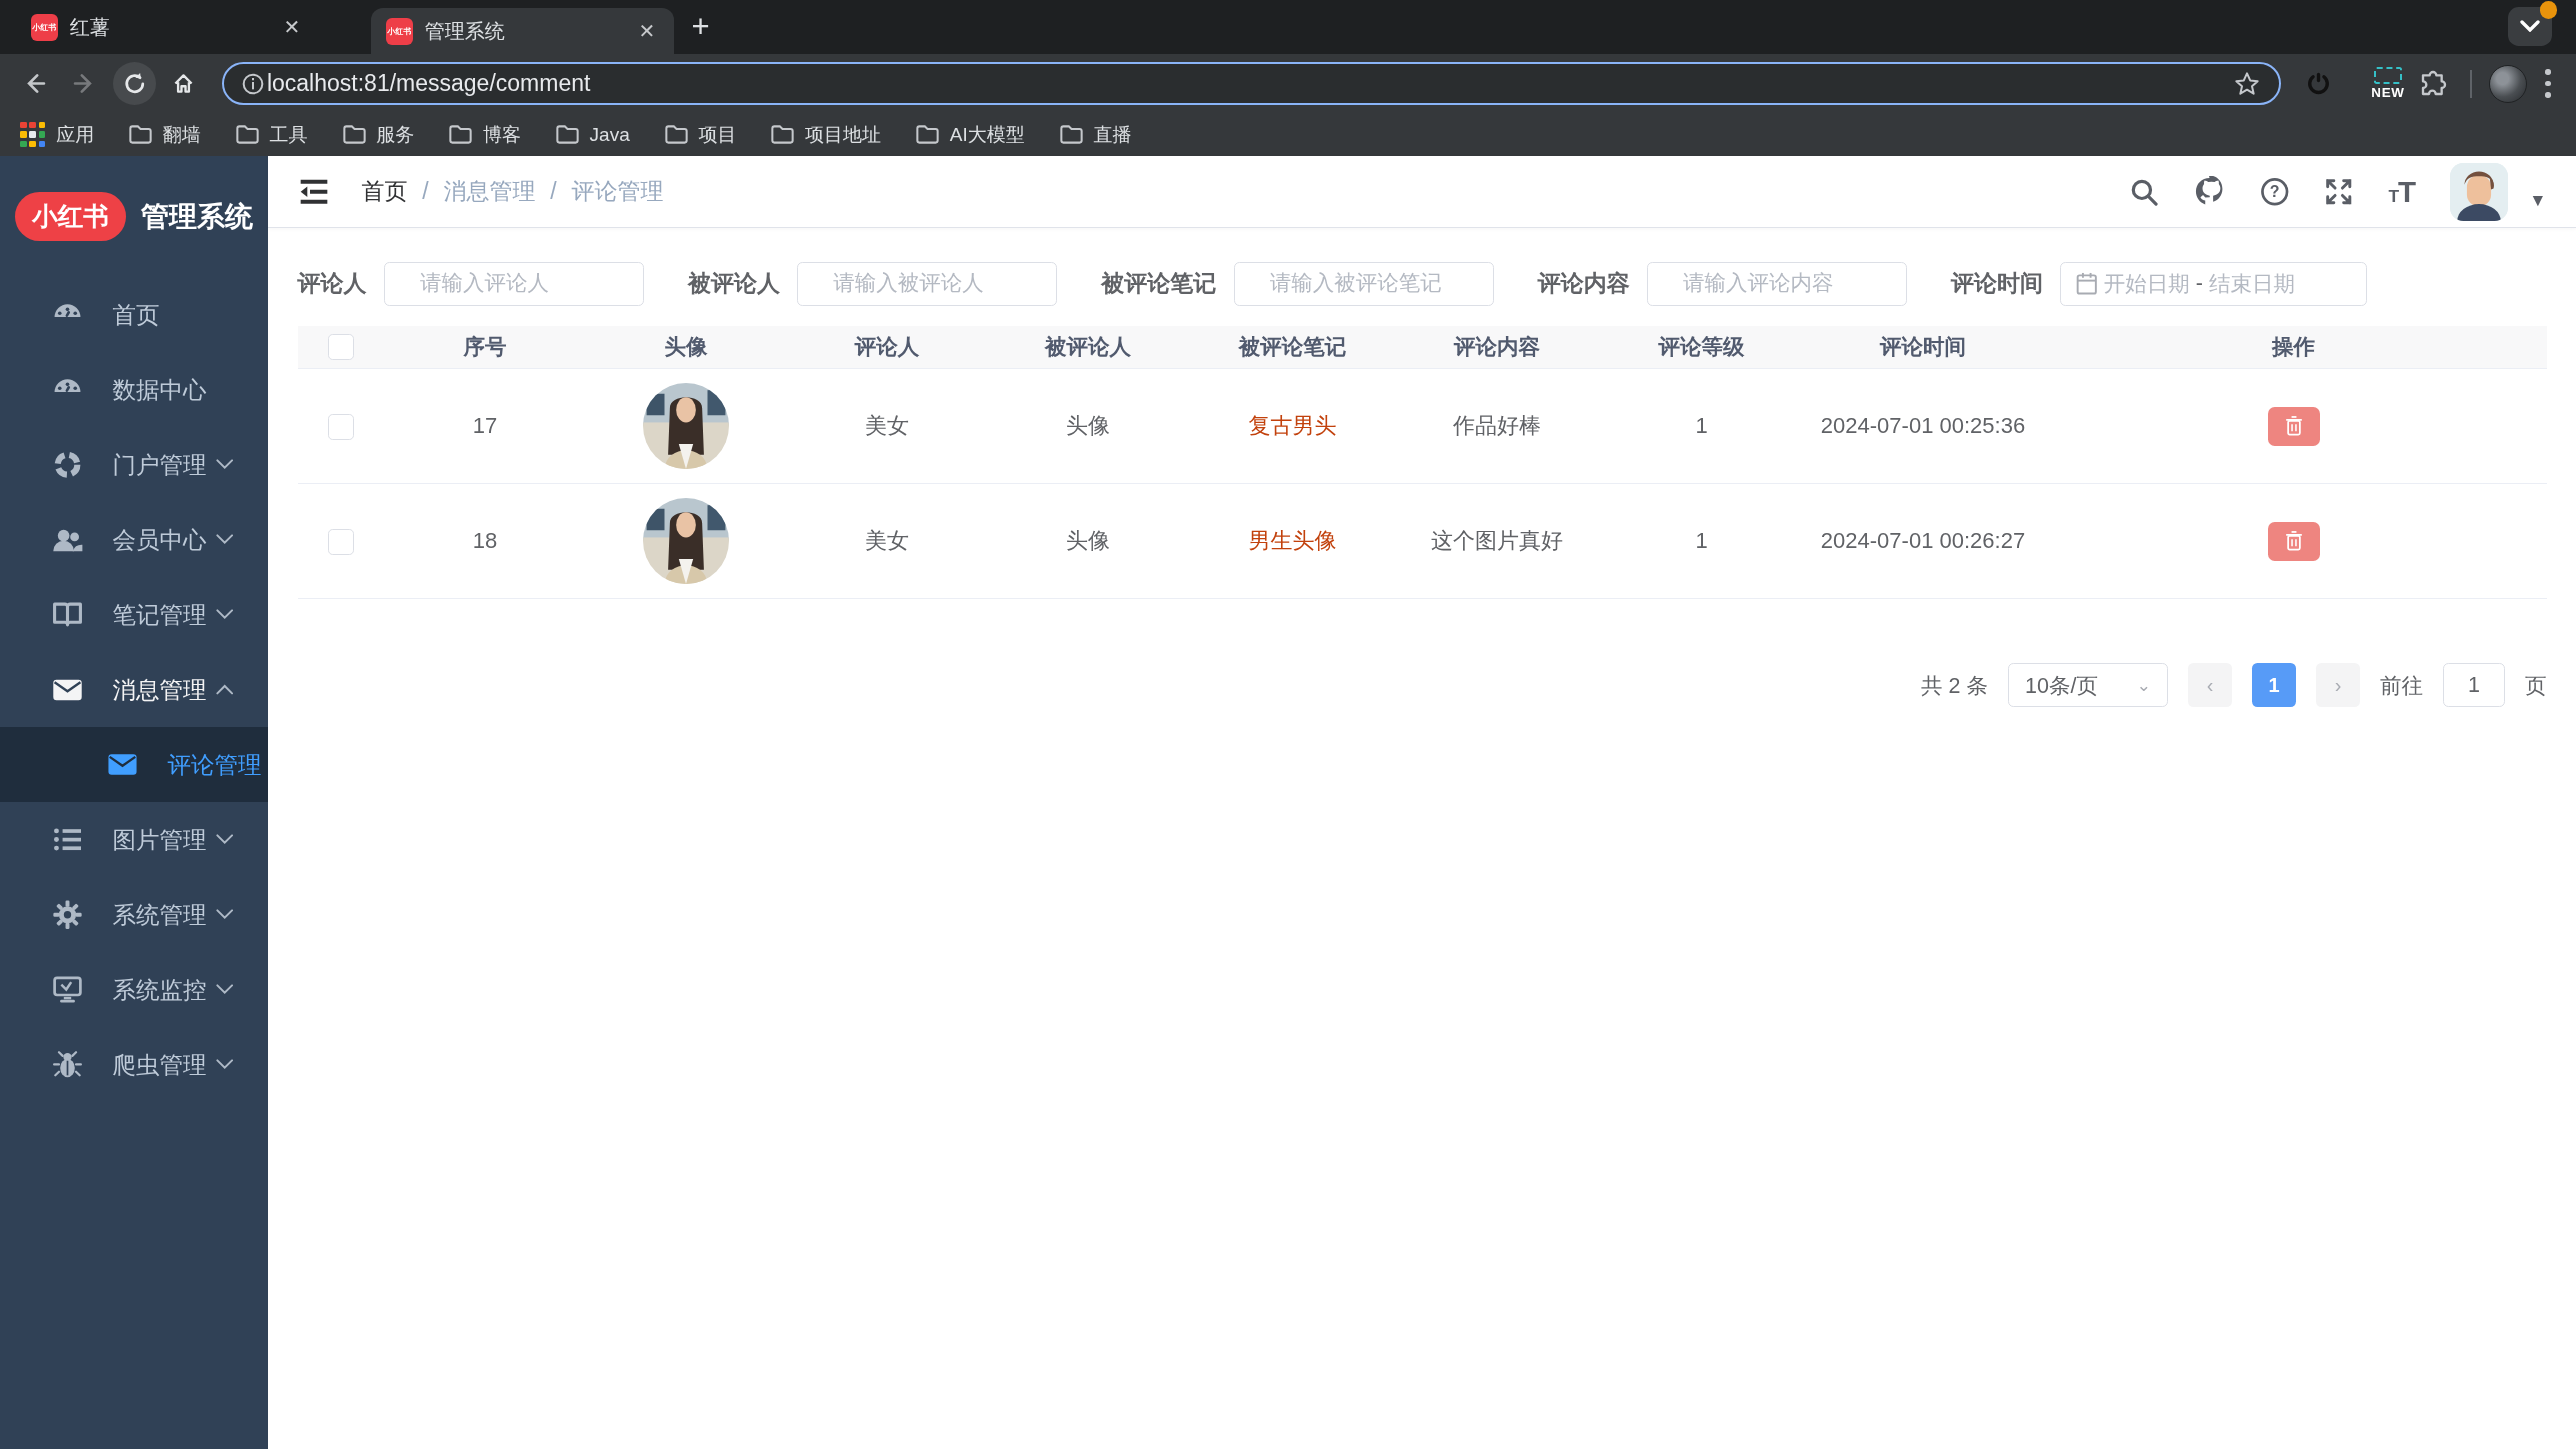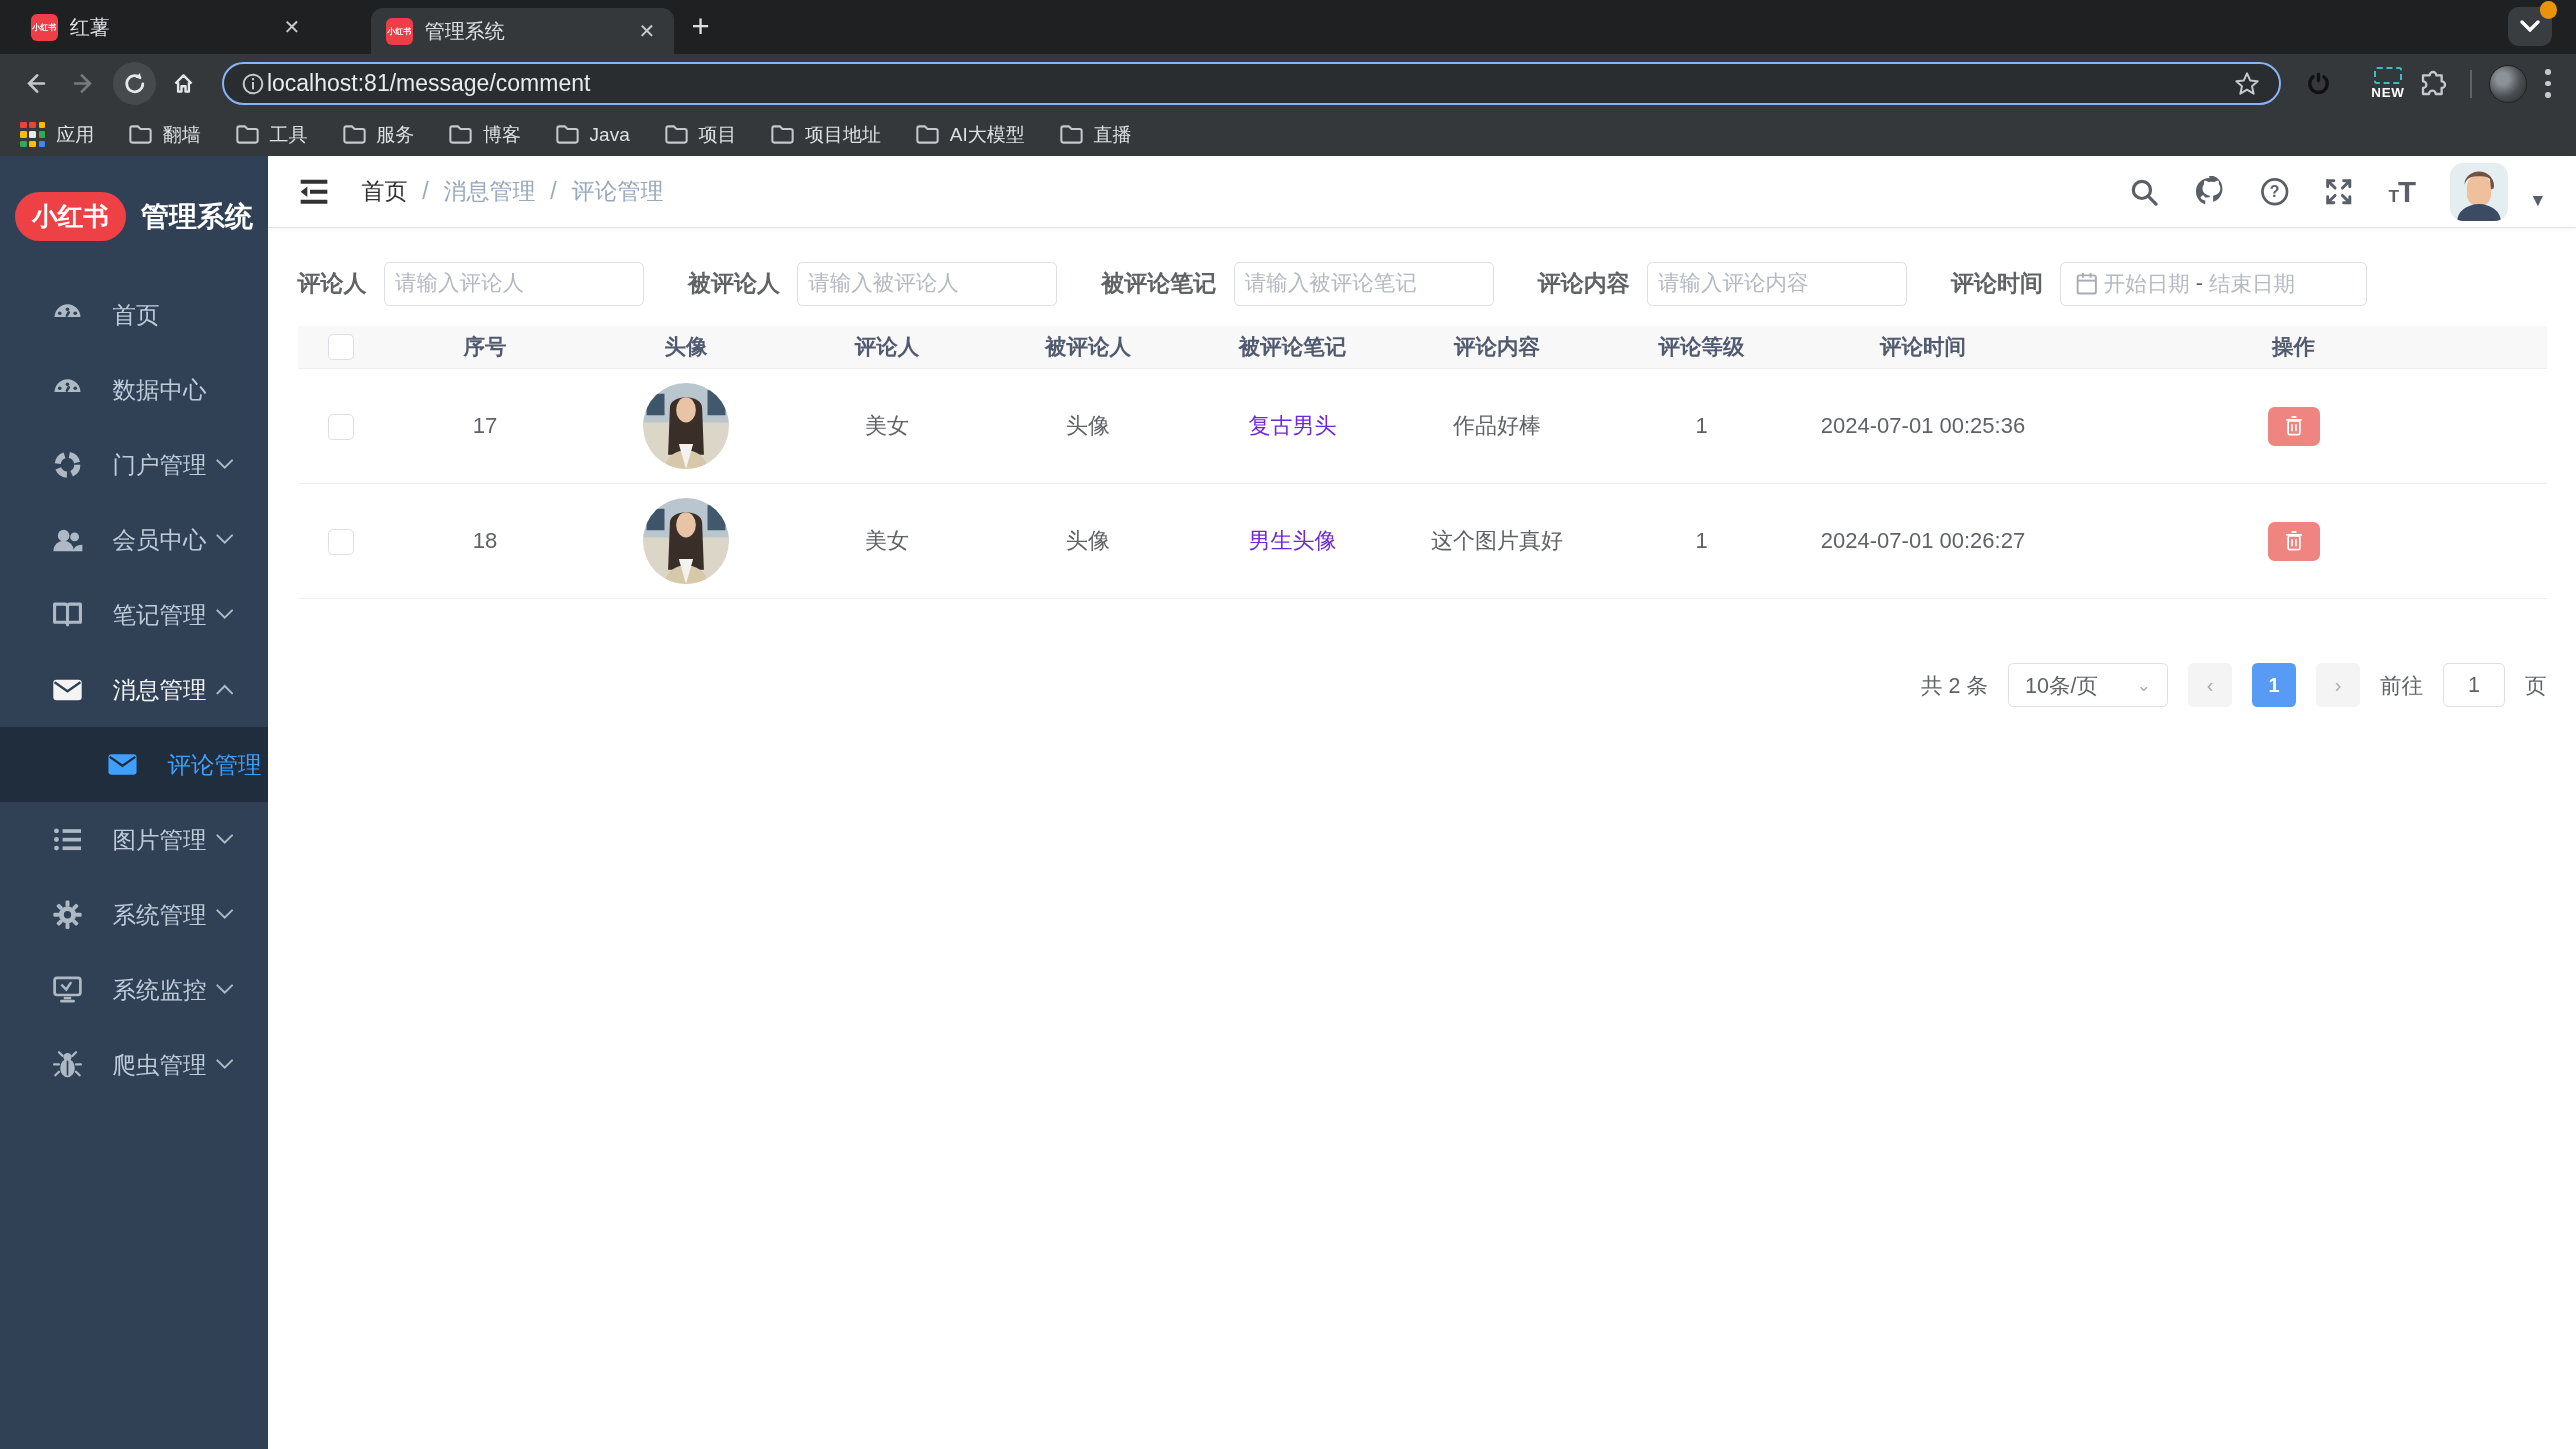--- a/index.html
+++ b/index.html
@@ -62,37 +62,37 @@
   .nav-right { margin-left:auto; display:flex; align-items:center; gap:35px; color:#5a5e66; }
   .user-avatar { width:58px; height:58px; border-radius:13.4px; overflow:hidden; background:#e4eef1; }
   .nav-caret { color:#5a5e66; font-size:17.4px; margin-left:-13.4px; margin-top:17.4px; }
   .tt { font-size:17.4px; font-weight:bold; color:#5a5e66; letter-spacing:-1.3px; }
   .tt b { font-size:29.5px; }
 
   .content { padding:23px 29.5px 0 29.5px; }
   .filter-row { display:flex; align-items:center; gap:44px; margin:10.7px 0 20px; }
   .fgroup { display:flex; align-items:center; gap:17.4px; white-space:nowrap; }
   .flabel { font-size:23px; color:#606266; font-weight:bold; }
-  .finput { width:260px; height:44px; border:1.3px solid #dcdfe6; border-radius:5.4px; font-size:21.5px; color:#606266; padding:0 10px; outline:none; background:#fff; font-family:inherit; }
+  .finput { width:260px; height:44px; border:1.3px solid #dcdfe6; border-radius:5.4px; font-size:21.5px; color:#606266; padding:0 35px; outline:none; background:#fff; font-family:inherit; }
   .finput::placeholder { color:#b4b9c2; }
   .daterange { width:307px; height:44px; border:1.3px solid #dcdfe6; border-radius:5.4px; display:flex; align-items:center; gap:6px; padding:0 14.8px; font-size:21.5px; color:#b4b9c2; background:#fff; }
   .daterange .dsep { color:#606266; }
 
   .btn-row { display:flex; gap:35px; margin:4px 0 27px; }
   .btn { height:50px; padding:0 23px; border-radius:6.7px; font-size:23.5px; display:flex; align-items:center; gap:10.7px; border:1.3px solid transparent; }
   .btn-primary { background:#579bf7; color:#fff; }
   .btn-plain { background:#fff; color:#606266; border-color:#dcdfe6; }
 
   table.grid { width:100%; border-collapse:collapse; table-layout:fixed; }
   .grid th { background:#f8f8f9; height:43px; font-size:21.5px; color:#515a6e; font-weight:bold; text-align:center; }
   .grid td { height:115px; border-bottom:1.3px solid #ebeef5; font-size:22px; color:#606266; text-align:center; }
   .grid thead tr { border-bottom:1.3px solid #ebeef5; }
   .cb { width:25.5px; height:25.5px; border:1.3px solid #dcdfe6; border-radius:4.7px; background:#fff; display:inline-block; vertical-align:middle; }
   .avatar-cell { width:86px; height:86px; border-radius:50%; overflow:hidden; display:inline-block; vertical-align:middle; }
-  .note-link { color:#6d28d9;text-align:right; }
+  .note-link { color:#c2410c;text-align:right; }
   .del-btn { width:52px; height:39px; background:#ee8580; border-radius:6.7px; display:inline-flex; align-items:center; justify-content:center; }
 
   .pagination { display:flex; align-items:center; justify-content:flex-end; gap:20px; margin-top:64px; font-size:21.5px; color:#606266; }
   .psel { width:160px; height:44px; border:1.3px solid #dcdfe6; border-radius:5.4px; display:flex; align-items:center; padding:0 16px; color:#606266; }
   .psel .pv { flex:1; }
   .psel .pchev { color:#a8abb2; font-size:17.4px; }
   .pbtn { width:44px; height:44px; border-radius:5.4px; background:#f4f4f5; color:#a8abb2; display:flex; align-items:center; justify-content:center; font-size:20px; }
   .pbtn.cur { background:#579bf7; color:#fff; font-weight:bold; }
   .goto-input { width:62px; height:44px; border:1.3px solid #dcdfe6; border-radius:5.4px; text-align:center; font-size:21.5px; color:#606266; outline:none; font-family:inherit; }
 </style>

